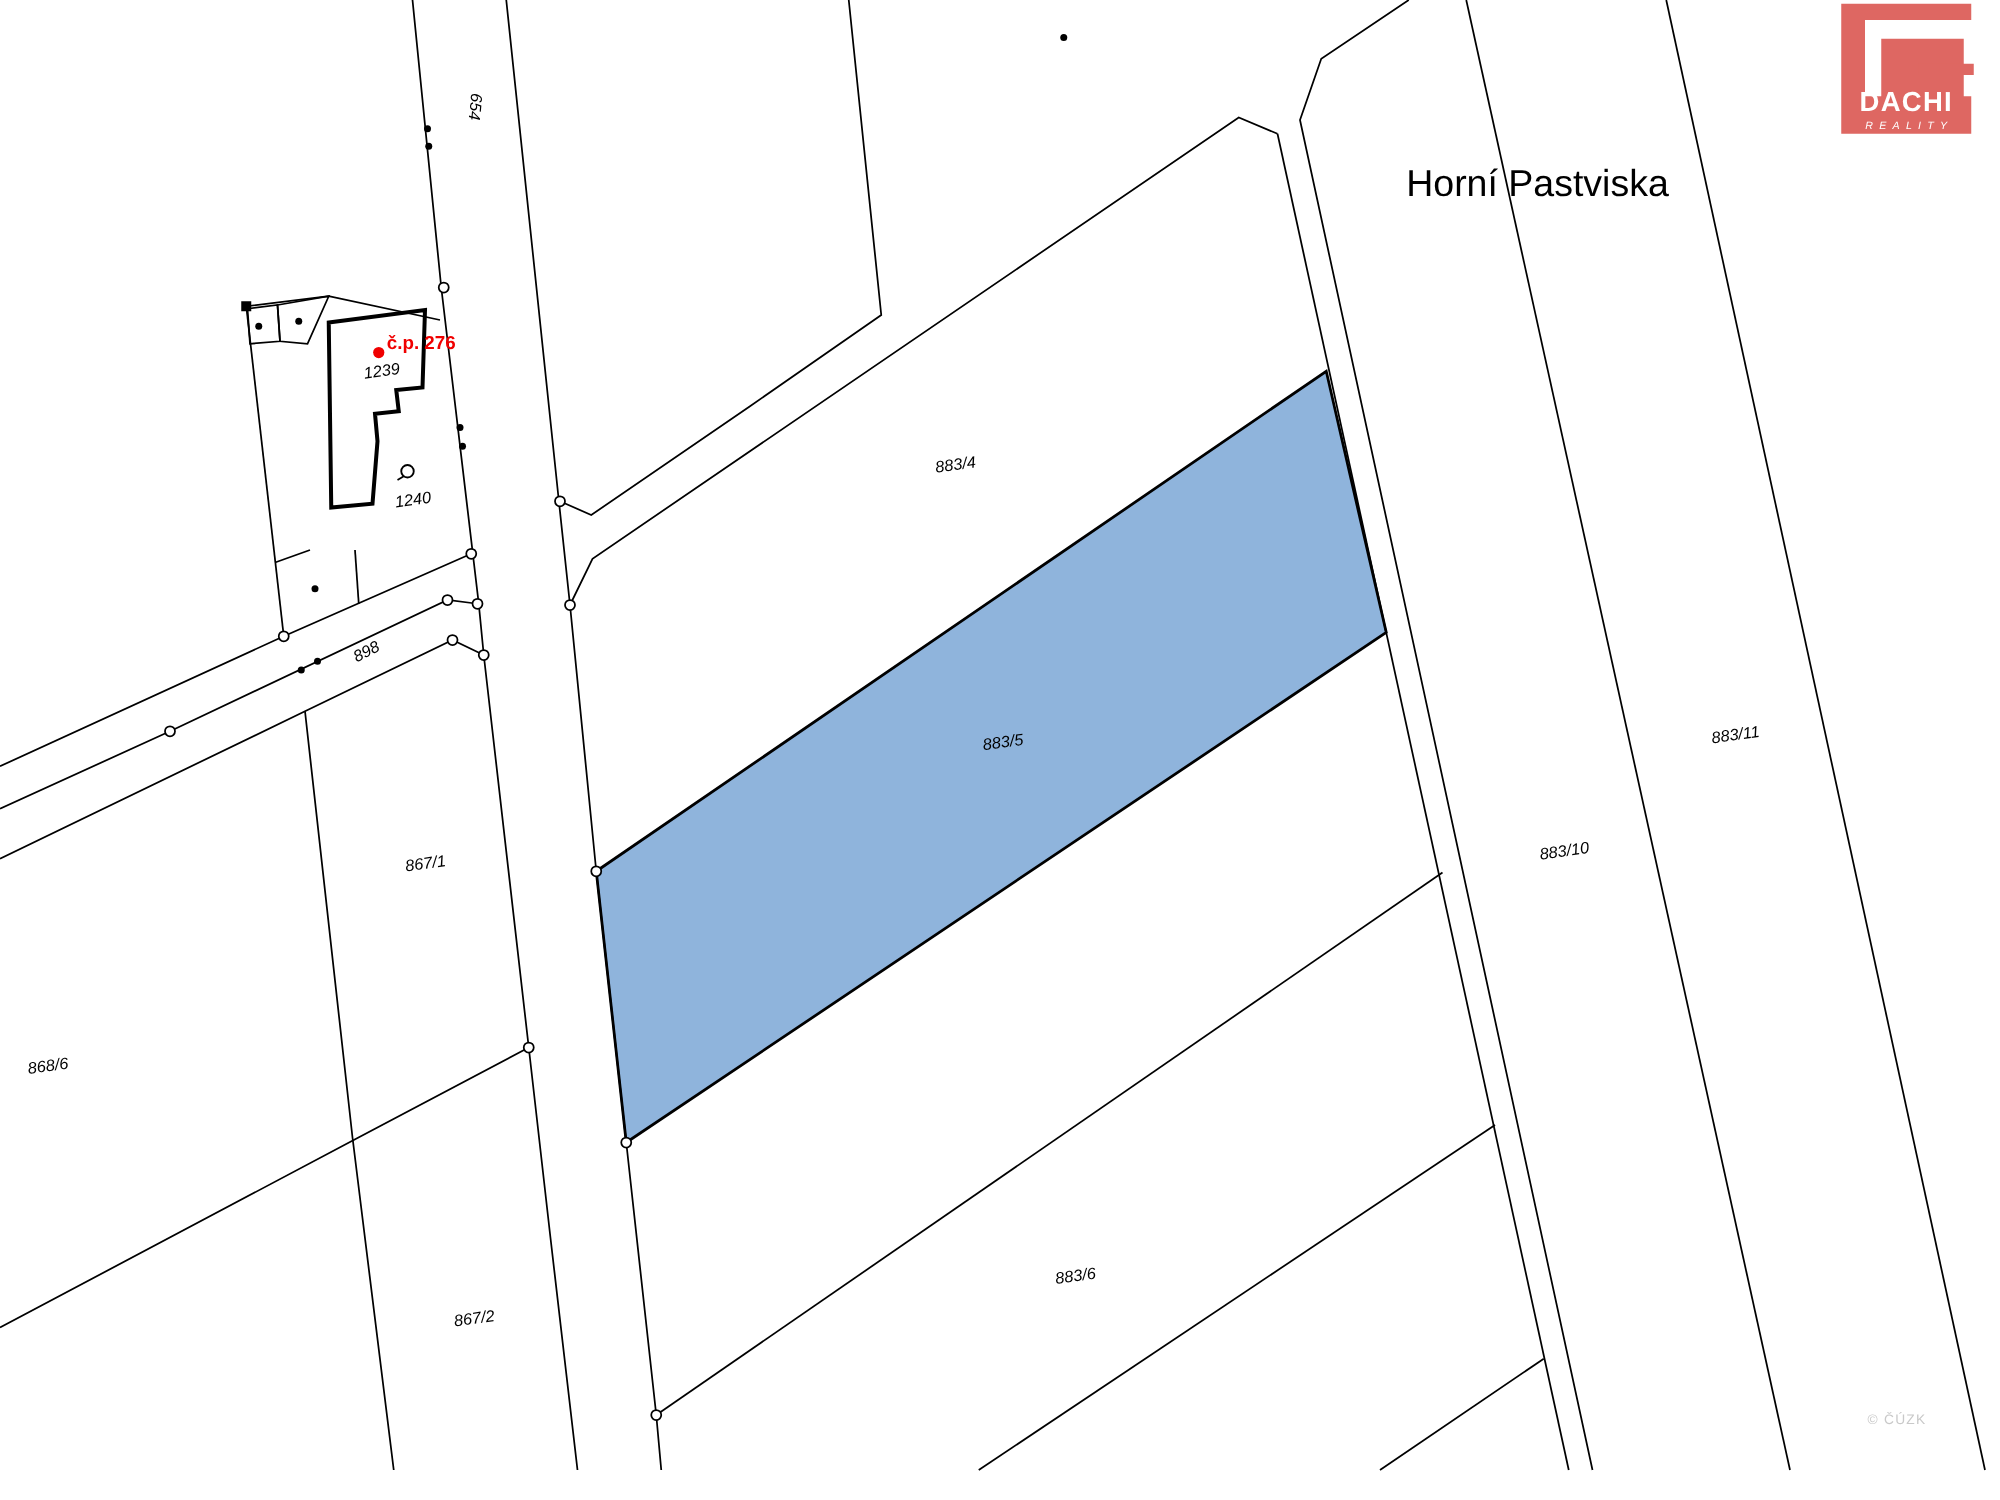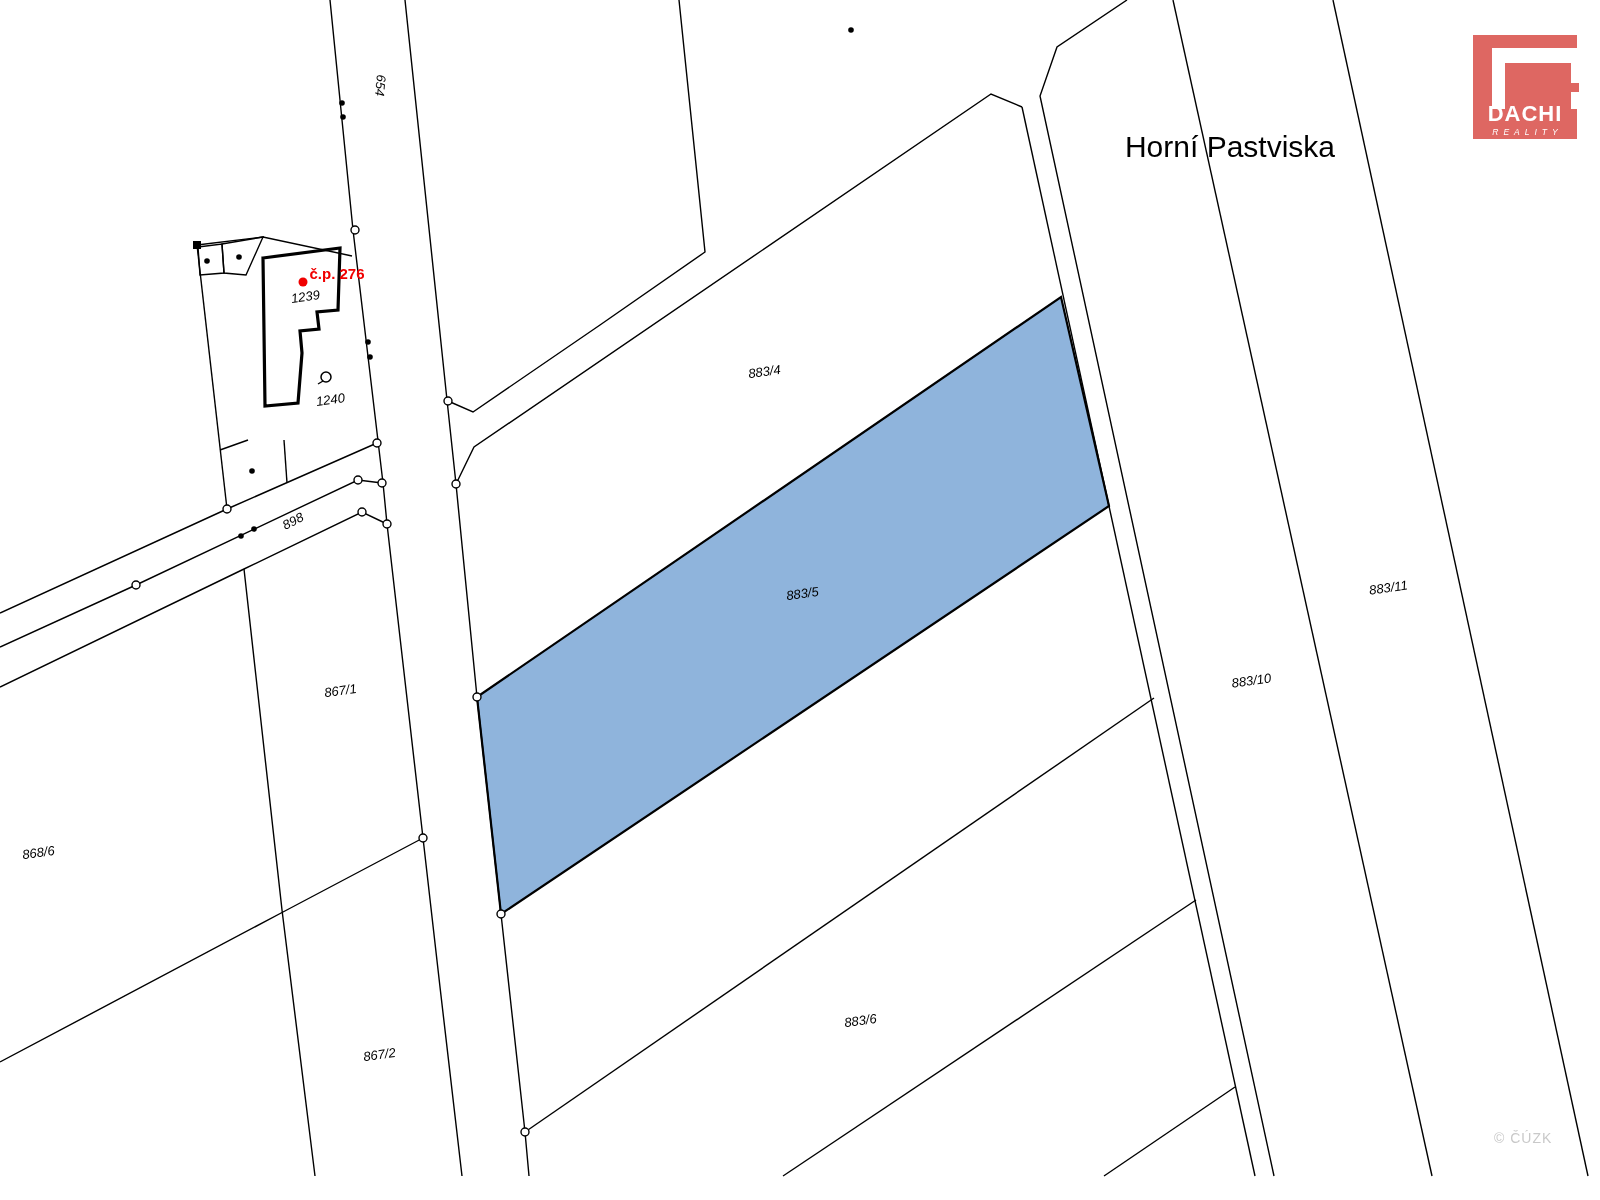--- a/index.html
+++ b/index.html
@@ -1,30 +1,30 @@
 <!DOCTYPE html>
 <html><head>
 <meta charset="utf-8">
 <style>
   html,body{margin:0;padding:0;background:#fff;}
   #stage{position:relative;width:1600px;height:1200px;background:#fff;overflow:hidden;
          font-family:"Liberation Sans",sans-serif;}
   #mapsvg{position:absolute;left:0;top:0;}
   
-  #logo{position:absolute;left:1473px;top:3px;width:104px;height:104px;display:block;margin-top:32px;}
+  #logo{position:absolute;left:1473px;top:3px;width:104px;height:104px;display:block;}
   #logo-glyph{position:absolute;left:19px;top:13px;width:66px;height:46px;
               border-top:15px solid #fff;border-left:13px solid #fff;border-right:13px solid #fff;
               box-sizing:content-box;}
   #logo-notch{position:absolute;left:30px;top:20px;width:44px;height:9px;}
   #logo-name{position:absolute;left:0;right:0;top:66px;text-align:center;
              font-weight:bold;font-size:22px;letter-spacing:1px;color:#fff;}
   #logo-sub{position:absolute;left:0;right:0;top:92px;text-align:center;
             font-size:8.5px;letter-spacing:5px;color:#fff;text-indent:5px;}
   
-  #watermark{position:absolute;left:1494px;top:1130px;font-size:14px;font-weight:normal;
+  #watermark{position:absolute;left:1494px;top:1130px;font-size:11px;font-weight:normal;
              letter-spacing:1px;}
   .lbl{user-select:none;}
 </style>
 </head>
 <body>
 
 <div id="stage">
   <svg id="mapsvg" xmlns="http://www.w3.org/2000/svg" width="1600" height="1200" viewBox="0 0 1600 1200" style="background: rgb(255, 255, 255);">
       <polygon points="477,697 1061,297 1109,506 501,914" fill="#8FB4DC" stroke="#000000" stroke-width="2.2" stroke-linejoin="miter"></polygon>
       <polygon points="263,258 340,248 338,310 317,312 319,329 300,331 302,353 298,403 265,406" fill="none" stroke="#000000" stroke-width="3.2" stroke-linejoin="miter"></polygon>

